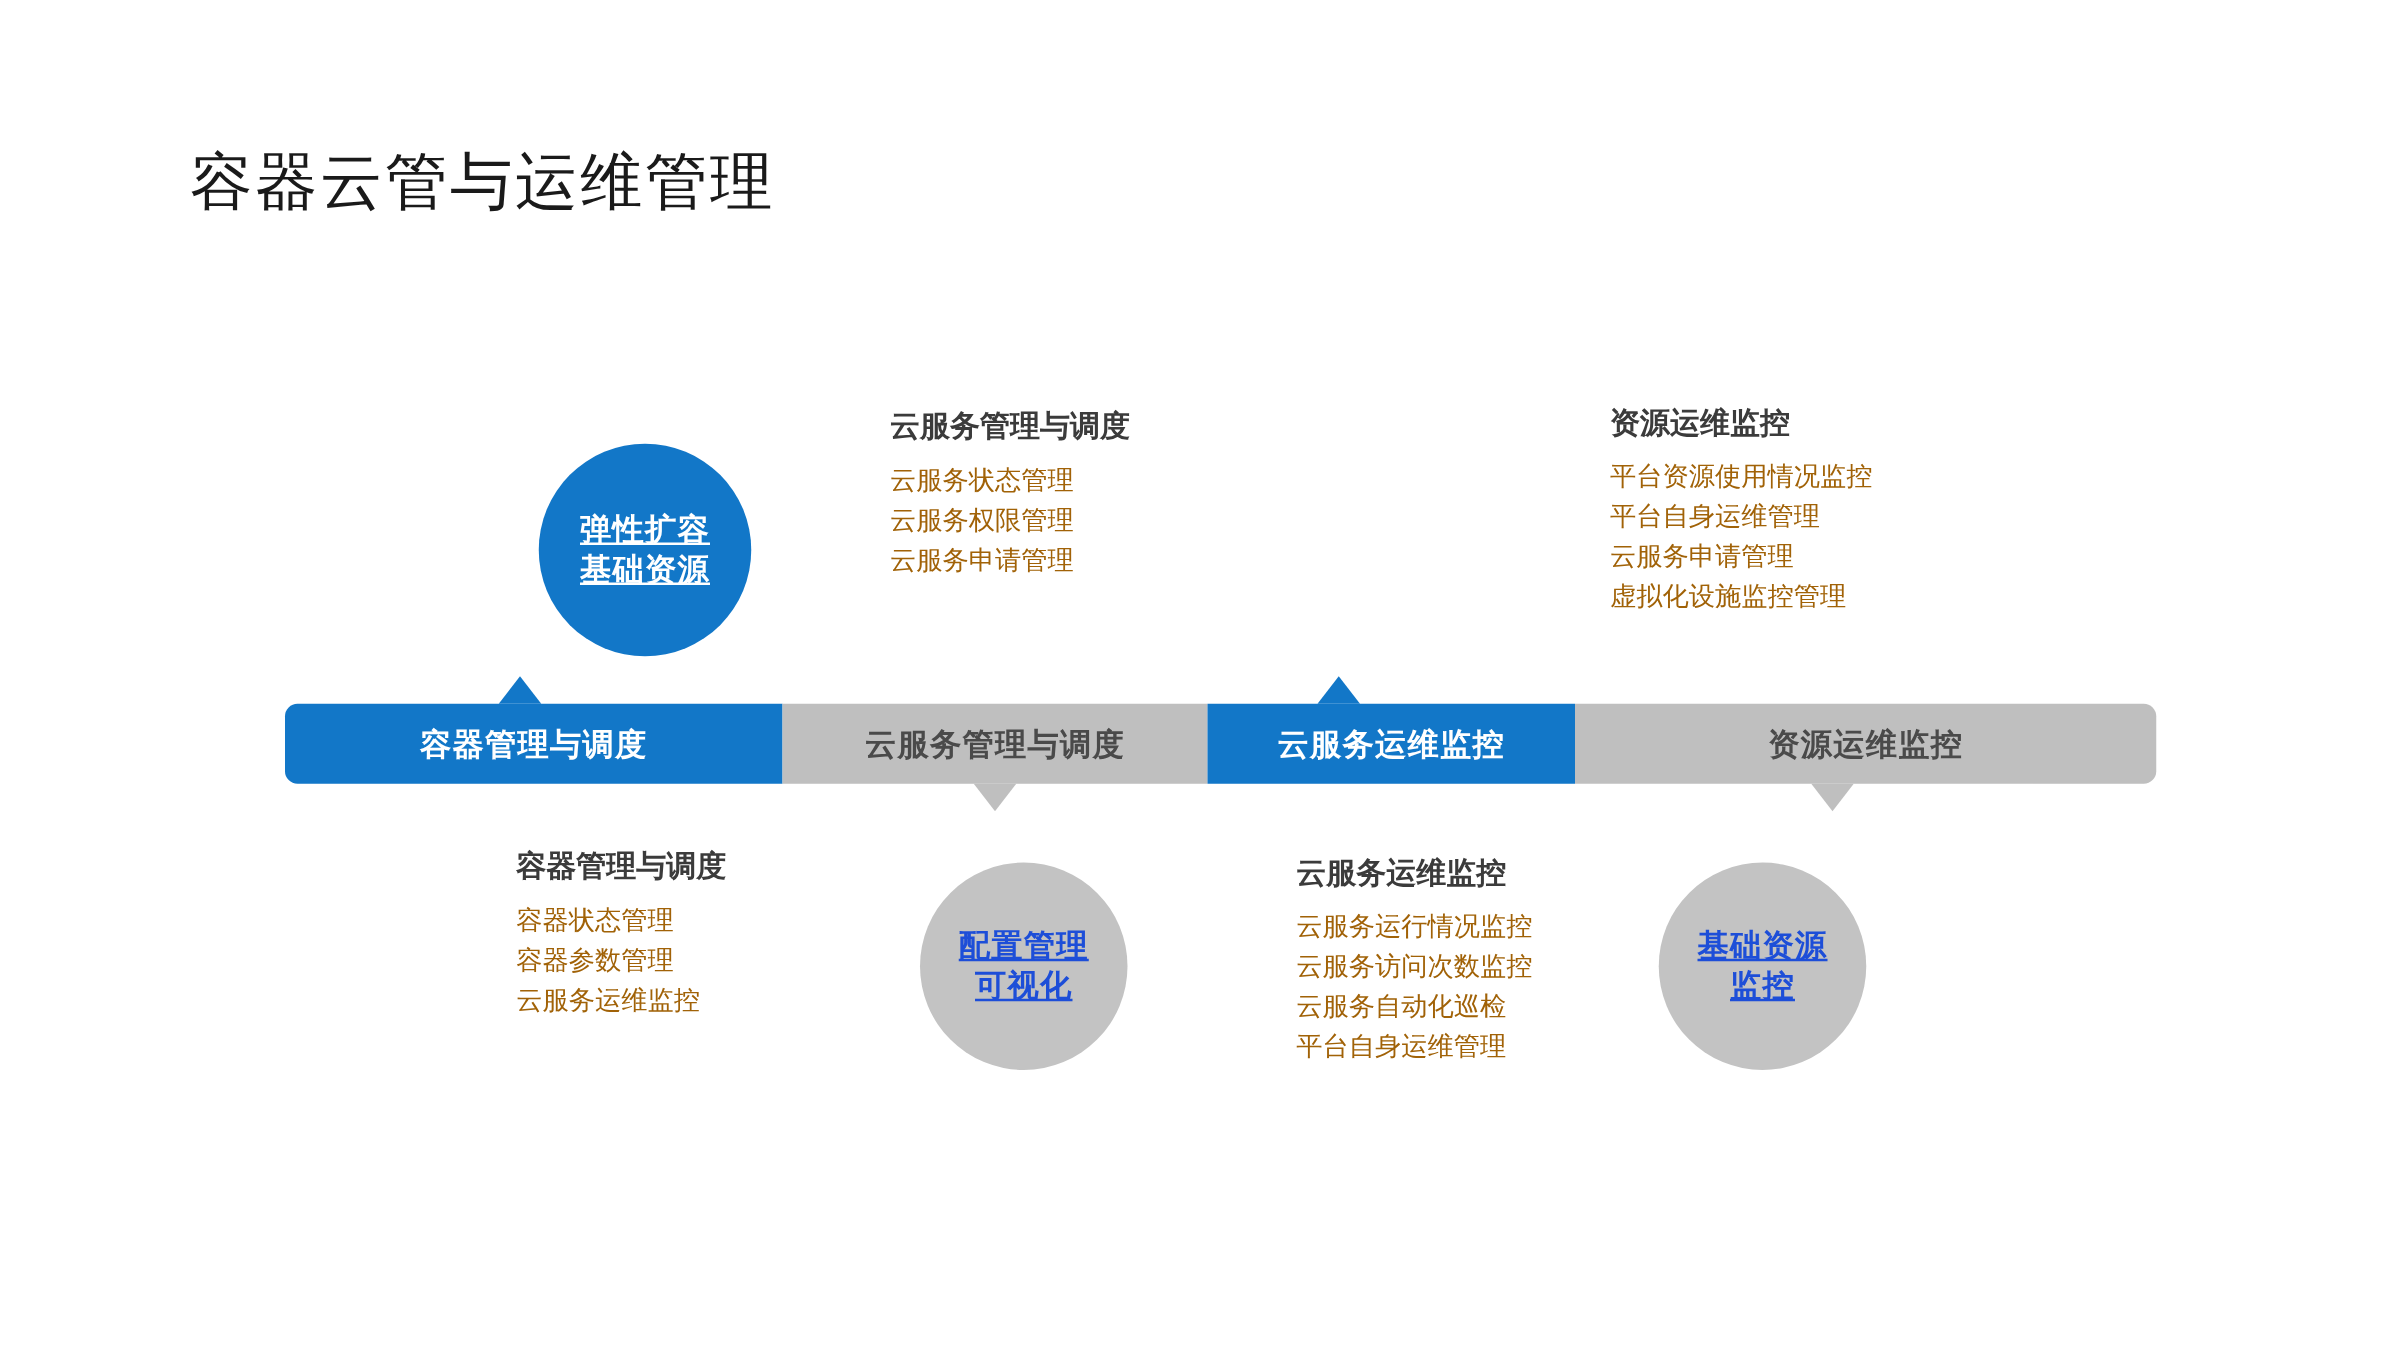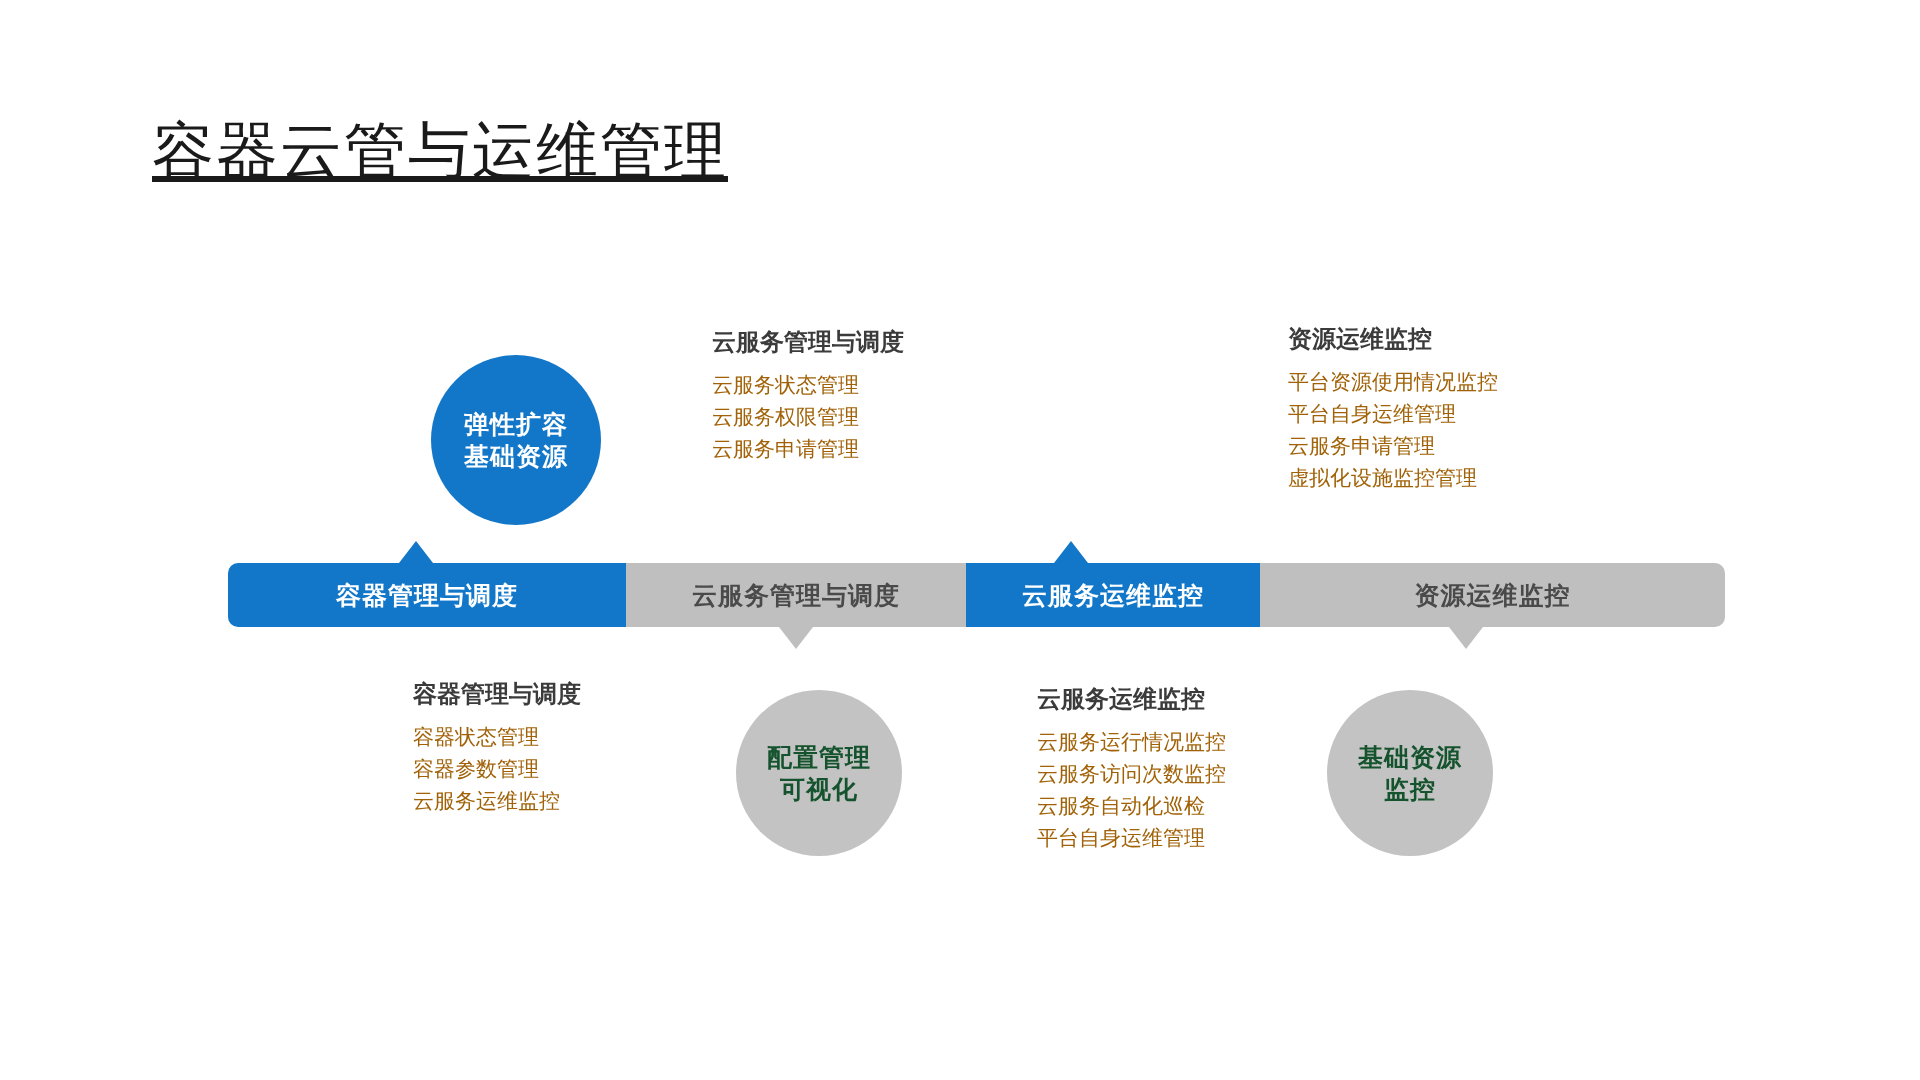--- a/index.html
+++ b/index.html
@@ -21,26 +21,25 @@
     inset: 0;
     background: #ffffff;
   }
 
   
   .slide-title {
     position: absolute;
     left: 152px;
     top: 120px;
     font-family: "Liberation Serif", "DejaVu Serif", serif;
-    font-size: 62px;
+    font-size: 50px;
     letter-spacing: 2px;
     color: #1a1a1a;
     white-space: nowrap;
     line-height: 1;
-    text-decoration: underline;
   }
 
   
   .bar {
     position: absolute;
     left: 228px;
     top: 563px;
     width: 1497px;
     height: 64px;
   }
@@ -85,23 +84,24 @@
     border-radius: 50%;
     display: flex;
     flex-direction: column;
     align-items: center;
     justify-content: center;
     text-align: center;
     font-size: 25px;
     font-weight: bold;
     line-height: 1.28;
     letter-spacing: 1px;
+    text-decoration: underline;
   }
   .circle.blue { background: #1277C8; color: #ffffff; }
-  .circle.gray { background: #c3c3c3; color: #14532d; }
+  .circle.gray { background: #c3c3c3; color: #1d4ed8; }
 
   
   .group { position: absolute; }
   .group-title {
     font-size: 24px;
     font-weight: bold;
     color: #3b3b3b;
     white-space: nowrap;
     margin-bottom: 12px;
     line-height: 1.2;

